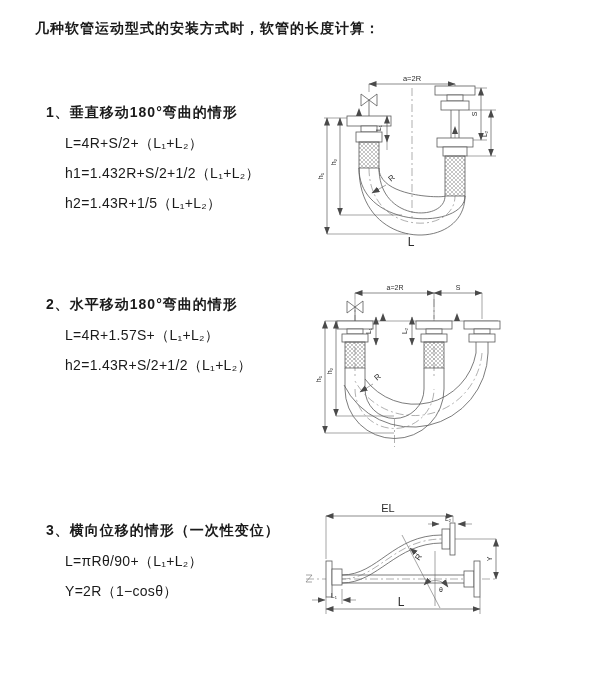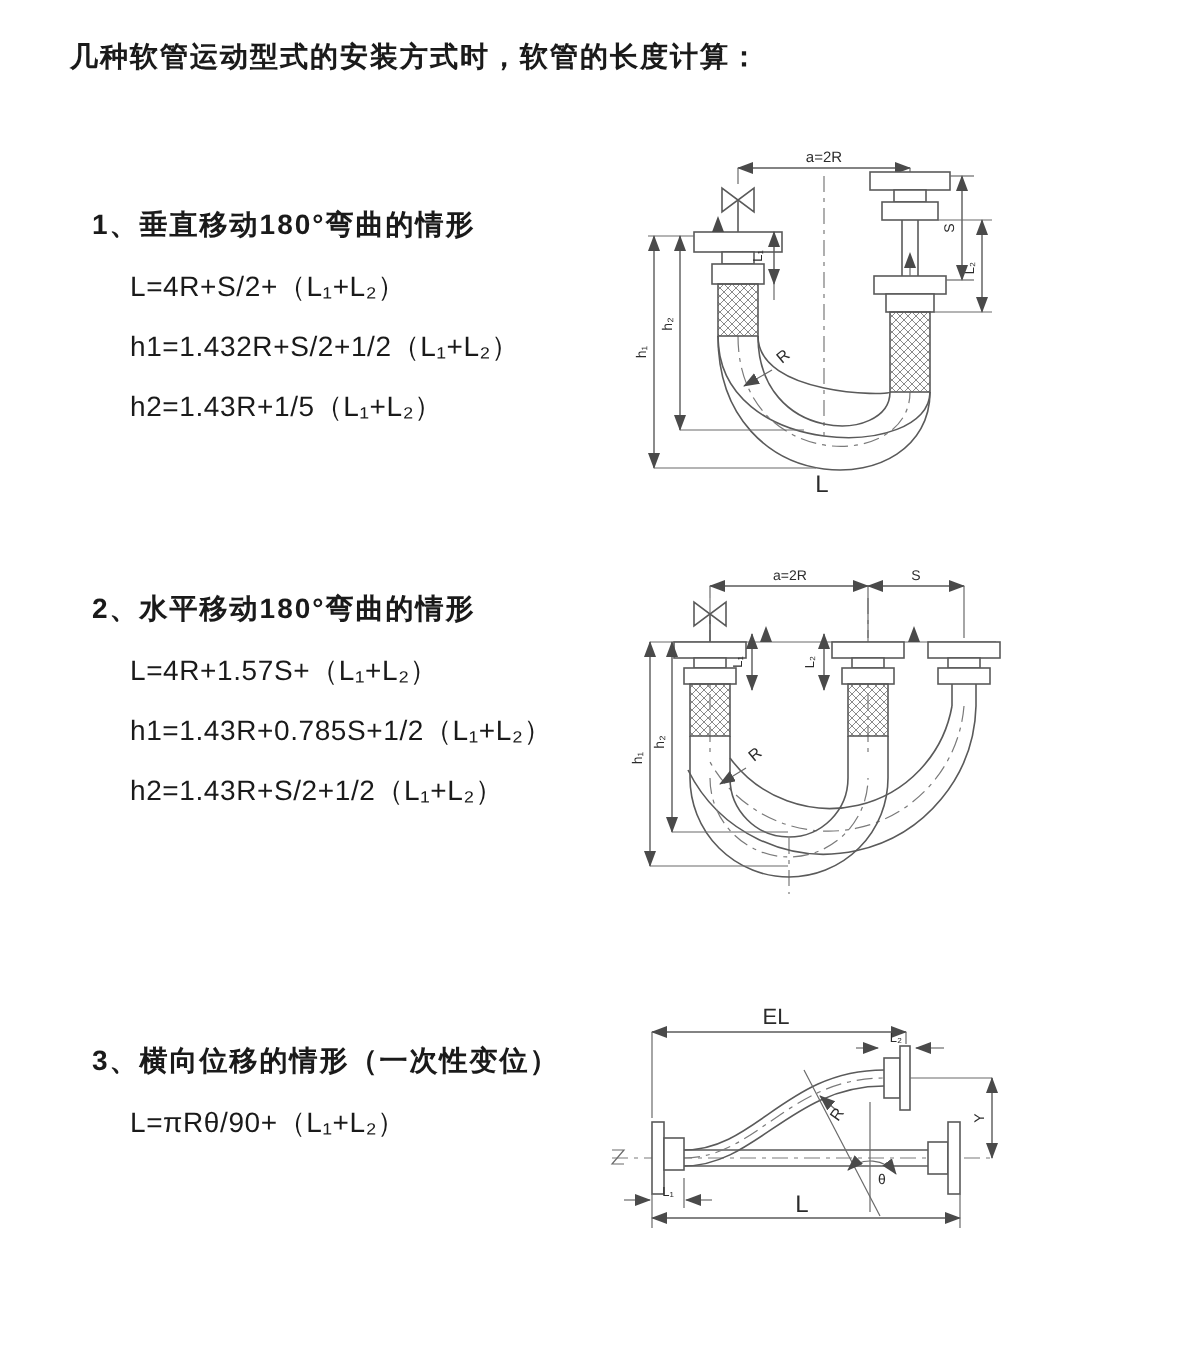--- a/index.html
+++ b/index.html
@@ -44,29 +44,29 @@
     <div class="formula">L=4R+S/2+（L₁+L₂）</div>
     <div class="formula">h1=1.432R+S/2+1/2（L₁+L₂）</div>
     <div class="formula">h2=1.43R+1/5（L₁+L₂）</div>
   </div>
 </div>
 
 <div class="section" id="sec2">
   <div class="heading">2、水平移动180°弯曲的情形</div>
   <div class="formulas">
     <div class="formula">L=4R+1.57S+（L₁+L₂）</div>
-    <div class="formula">h1=1.43R+0.785S+1/2（L₁+L₂）</div>
     <div class="formula">h2=1.43R+S/2+1/2（L₁+L₂）</div>
   </div>
 </div>
 
 <div class="section" id="sec3">
   <div class="heading">3、横向位移的情形（一次性变位）</div>
   <div class="formulas">
     <div class="formula">L=πRθ/90+（L₁+L₂）</div>
+    <div class="formula">Y=2R（1−cosθ）</div>
   </div>
 </div>
 
 <div class="diagram" id="d1">
 <svg width="295" height="182" viewBox="0 0 295 182">
   <defs>
     <marker id="d1a" markerWidth="9" markerHeight="8" refX="7.5" refY="3" orient="auto-start-reverse" markerUnits="userSpaceOnUse">
       <path d="M0,0 L8,3 L0,6 Z" fill="#4a4a4a"></path>
     </marker>
     <pattern id="d1braid" width="4" height="4" patternUnits="userSpaceOnUse">

